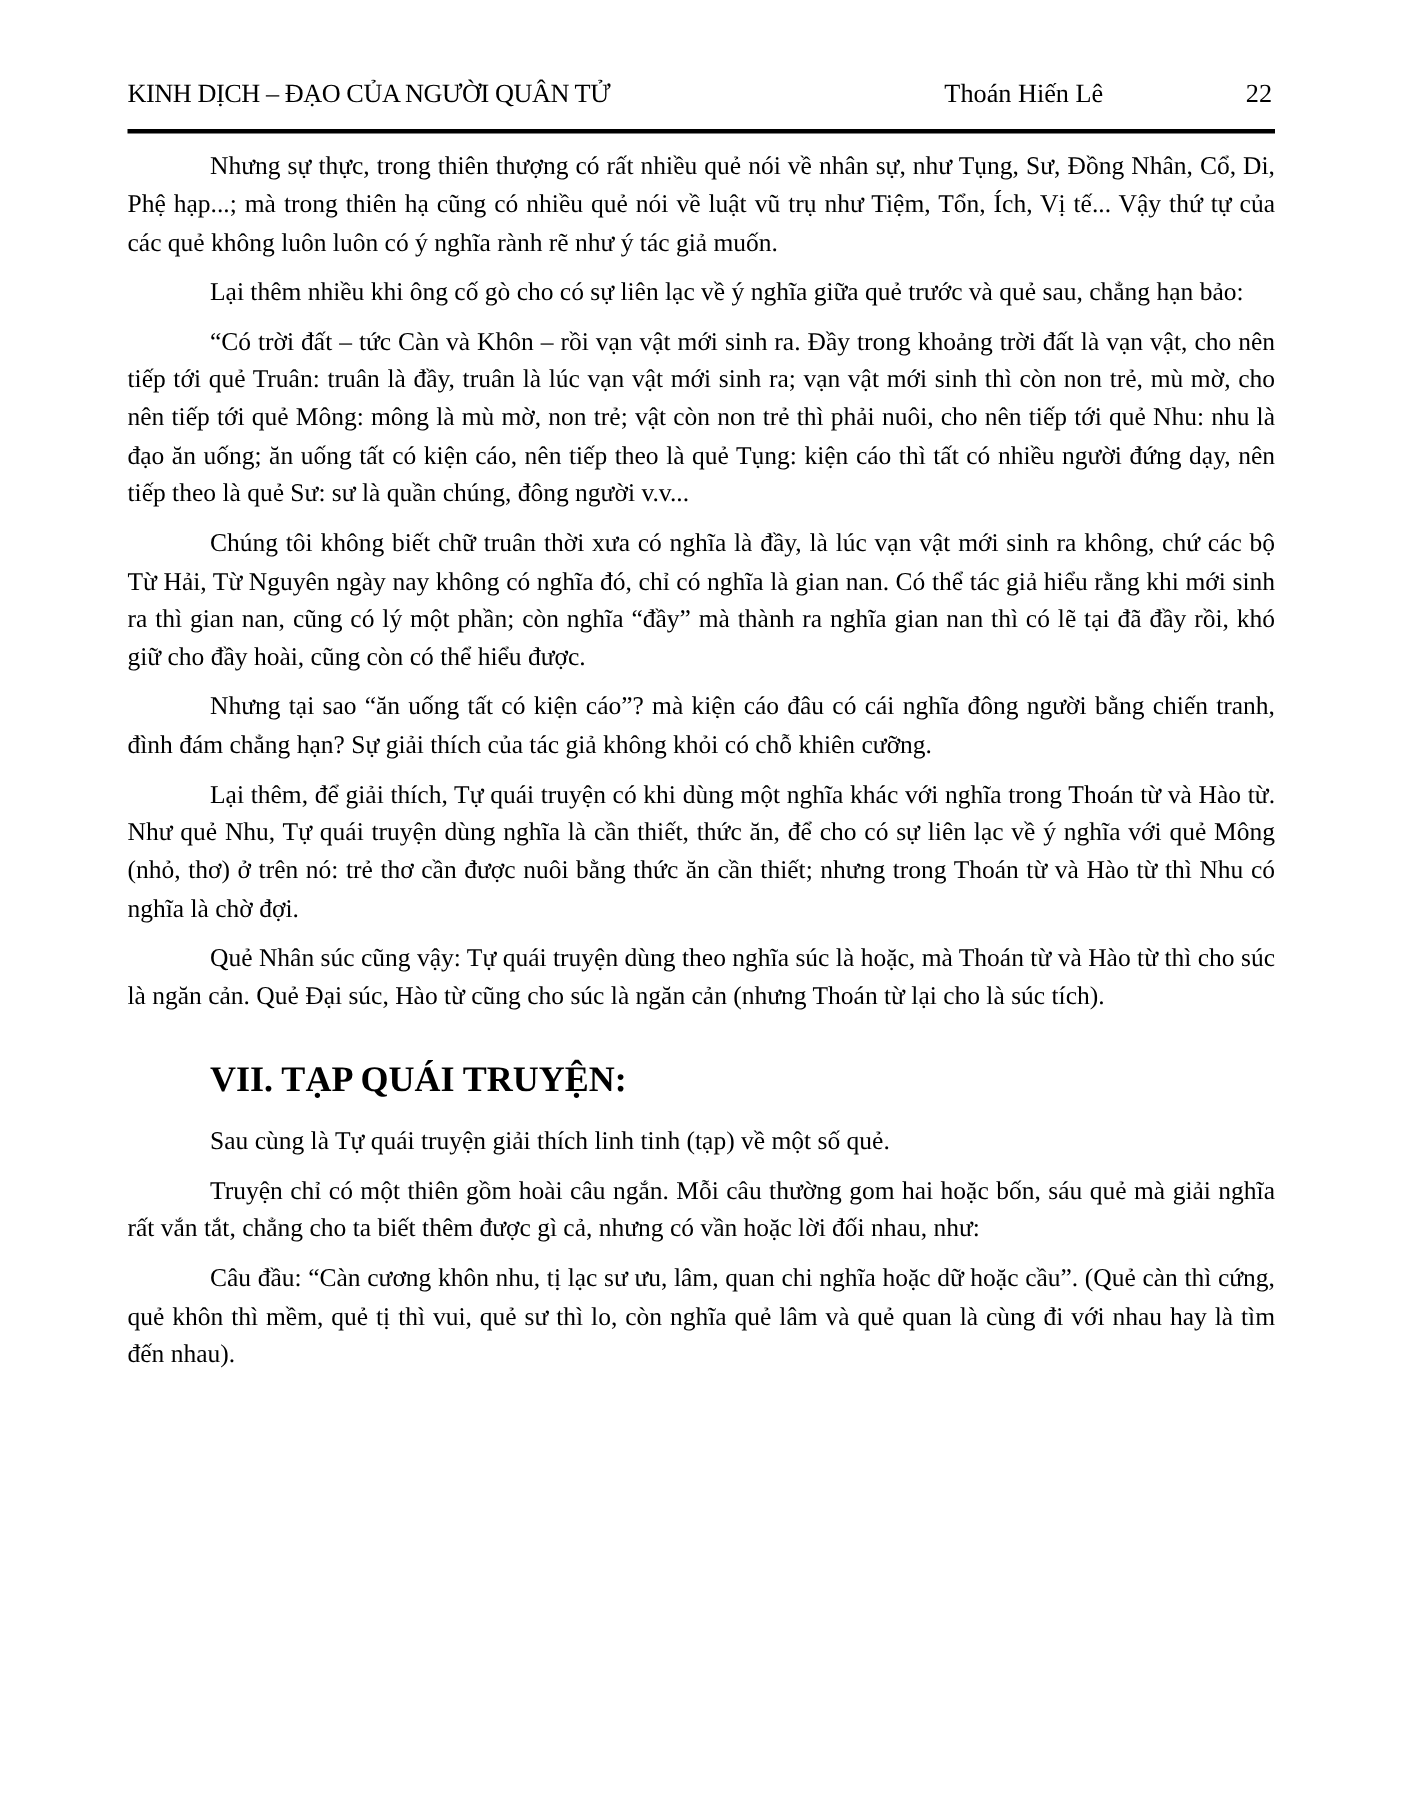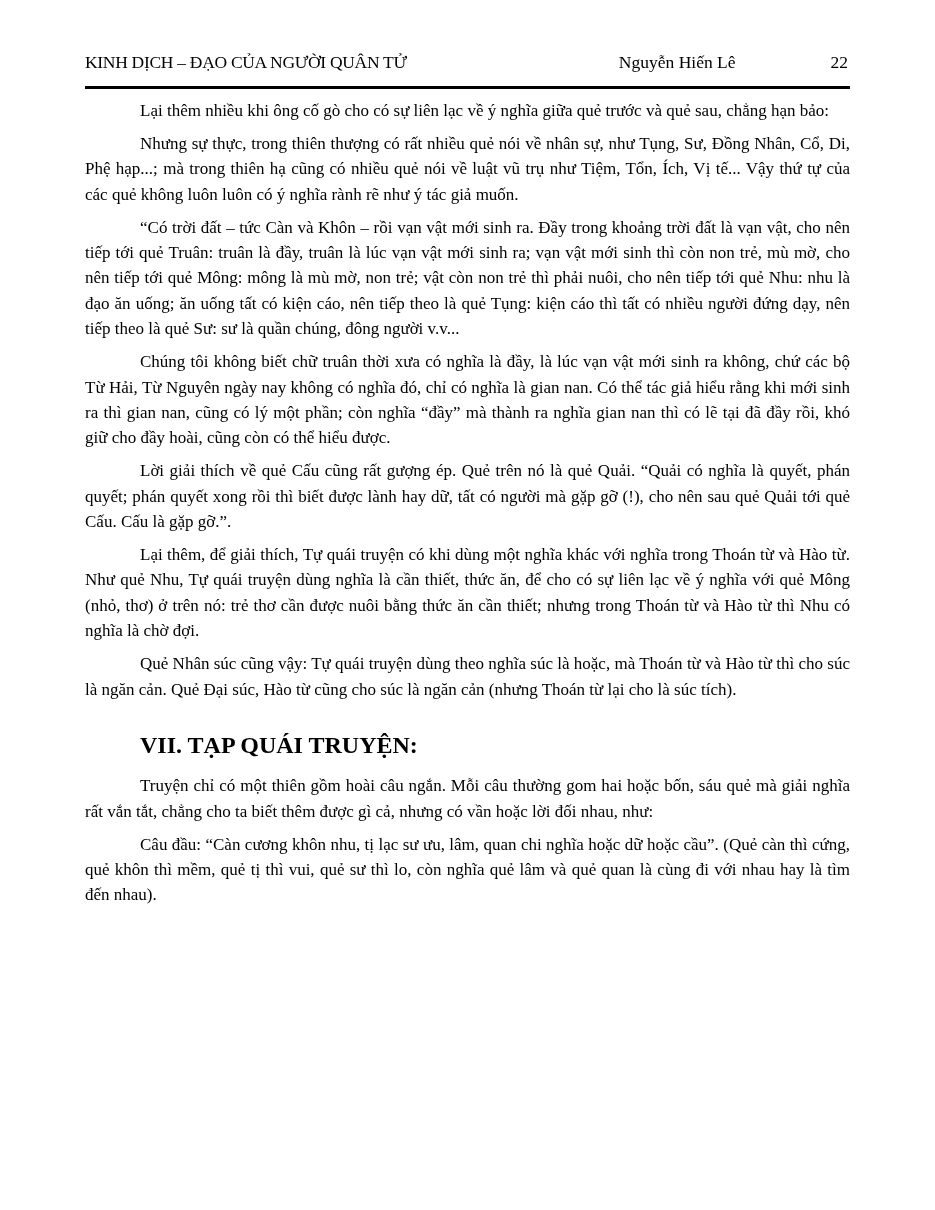--- a/index.html
+++ b/index.html
@@ -61,32 +61,33 @@
   }
   .i { }
 </style>
 </head>
 <body>
 
 <div class="page">
 
   <header class="page-header">
     <span class="title">KINH DỊCH – ĐẠO CỦA NGƯỜI QUÂN TỬ</span>
-    <span class="author">Nguyễn Hiến Lê</span>
+    <span class="author">Thoán Hiến Lê</span>
     <span class="pagenum">22</span>
   </header>
 
   <hr class="header-rule">
 
   <main>
+      <p class="body"><span>Nhưng sự thực, trong thiên thượng có rất nhiều quẻ nói về nhân sự, như Tụng, Sư, Đồng Nhân, Cổ, Di, Phệ hạp...; mà trong thiên hạ cũng có nhiều quẻ nói về luật vũ trụ như Tiệm, Tổn, Ích, Vị tế... Vậy thứ tự của các quẻ không luôn luôn có ý nghĩa rành rẽ như ý tác giả muốn.</span></p>
       <p class="body"><span>Lại thêm nhiều khi ông cố gò cho có sự liên lạc về ý nghĩa giữa quẻ trước và quẻ sau, chẳng hạn bảo:</span></p>
-      <p class="body"><span>Nhưng sự thực, trong thiên thượng có rất nhiều quẻ nói về nhân sự, như Tụng, Sư, Đồng Nhân, Cổ, Di, Phệ hạp...; mà trong thiên hạ cũng có nhiều quẻ nói về luật vũ trụ như Tiệm, Tổn, Ích, Vị tế... Vậy thứ tự của các quẻ không luôn luôn có ý nghĩa rành rẽ như ý tác giả muốn.</span></p>
       <p class="body"><span>“Có trời đất – tức </span><span class="i">Càn</span><span> và </span><span class="i">Khôn</span><span> – rồi vạn vật mới sinh ra. Đầy trong khoảng trời đất là vạn vật, cho nên tiếp tới quẻ </span><span class="i">Truân</span><span>: truân là đầy, truân là lúc vạn vật mới sinh ra; vạn vật mới sinh thì còn non trẻ, mù mờ, cho nên tiếp tới quẻ </span><span class="i">Mông</span><span>: mông là mù mờ, non trẻ; vật còn non trẻ thì phải nuôi, cho nên tiếp tới quẻ </span><span class="i">Nhu</span><span>: nhu là đạo ăn uống; ăn uống tất có kiện cáo, nên tiếp theo là quẻ </span><span class="i">Tụng</span><span>: kiện cáo thì tất có nhiều người đứng dạy, nên tiếp theo là quẻ </span><span class="i">Sư</span><span>: sư là quần chúng, đông người v.v...</span></p>
       <p class="body"><span>Chúng tôi không biết chữ </span><span class="i">truân</span><span> thời xưa có nghĩa là đầy, là lúc vạn vật mới sinh ra không, chứ các bộ Từ Hải, Từ Nguyên ngày nay không có nghĩa đó, chỉ có nghĩa là gian nan. Có thể tác giả hiểu rằng khi mới sinh ra thì gian nan, cũng có lý một phần; còn nghĩa “đầy” mà thành ra nghĩa gian nan thì có lẽ tại đã đầy rồi, khó giữ cho đầy hoài, cũng còn có thể hiểu được.</span></p>
-      <p class="body"><span>Lời giải thích về quẻ Cấu cũng rất gượng ép. Quẻ trên nó là quẻ Quải. “Quải có nghĩa là quyết, phán quyết; phán quyết xong rồi thì biết được lành hay dữ, tất có người mà gặp gỡ (!), cho nên sau quẻ Quải tới quẻ Cấu. Cấu là gặp gỡ.”.</span></p>
+      <p class="body"><span>Nhưng tại sao “ăn uống </span><span class="i">tất</span><span> có kiện cáo”? mà kiện cáo đâu có cái nghĩa đông người bằng chiến tranh, đình đám chẳng hạn? Sự giải thích của tác giả không khỏi có chỗ khiên cưỡng.</span></p>
       <p class="body"><span>Lại thêm, để giải thích, </span><span class="i">Tự quái truyện</span><span> có khi dùng một nghĩa khác với nghĩa trong Thoán từ và Hào từ. Như quẻ Nhu, Tự quái truyện dùng nghĩa là cần thiết, thức ăn, để cho có sự liên lạc về ý nghĩa với quẻ Mông (nhỏ, thơ) ở trên nó: trẻ thơ cần được nuôi bằng thức ăn cần thiết; nhưng trong Thoán từ và Hào từ thì Nhu có nghĩa là chờ đợi.</span></p>
       <p class="body"><span>Quẻ Nhân súc cũng vậy: Tự quái truyện dùng theo nghĩa </span><span class="i">súc</span><span> là hoặc, mà Thoán từ và Hào từ thì cho </span><span class="i">súc</span><span> là ngăn cản. Quẻ Đại súc, Hào từ cũng cho súc là ngăn cản (nhưng Thoán từ lại cho là súc tích).</span></p>
       <p class="heading"><span>VII. TẠP QUÁI TRUYỆN:</span></p>
+      <p class="body"><span>Sau cùng là Tự quái truyện giải thích linh tinh (tạp) về một số quẻ.</span></p>
       <p class="body"><span>Truyện chỉ có một thiên gồm hoài câu ngắn. Mỗi câu thường gom hai hoặc bốn, sáu quẻ mà giải nghĩa rất vắn tắt, chẳng cho ta biết thêm được gì cả, nhưng có vần hoặc lời đối nhau, như:</span></p>
       <p class="body"><span>Câu đầu: “</span><span class="i">Càn</span><span> cương </span><span class="i">khôn</span><span> nhu, </span><span class="i">tị</span><span> lạc </span><span class="i">sư</span><span> ưu, </span><span class="i">lâm, quan</span><span> chi nghĩa hoặc dữ hoặc cầu”. (Quẻ </span><span class="i">càn</span><span> thì cứng, quẻ </span><span class="i">khôn</span><span> thì mềm, quẻ </span><span class="i">tị</span><span> thì vui, quẻ </span><span class="i">sư</span><span> thì lo, còn nghĩa quẻ </span><span class="i">lâm</span><span> và quẻ </span><span class="i">quan</span><span> là cùng đi với nhau hay là tìm đến nhau).</span></p>
     </main>
 
 </div>
 
 </body></html>

